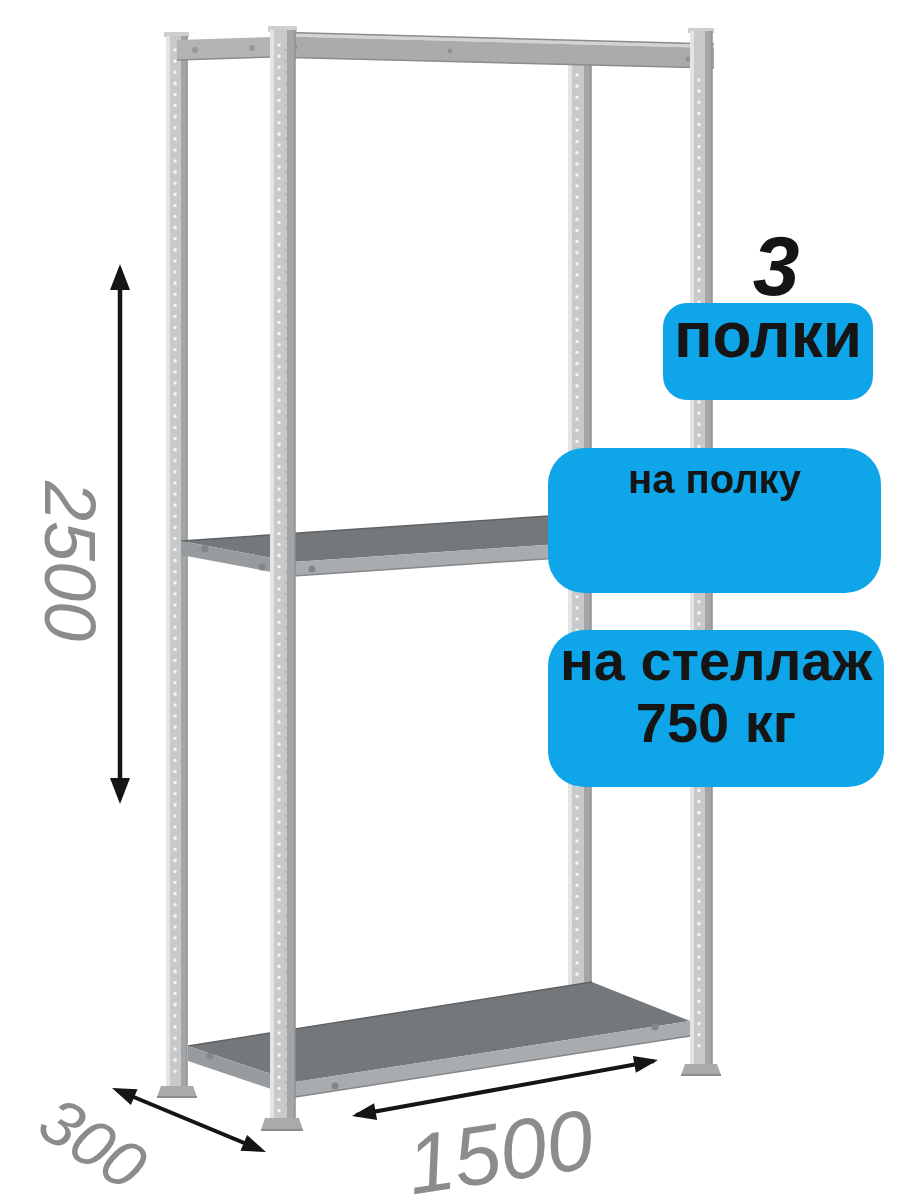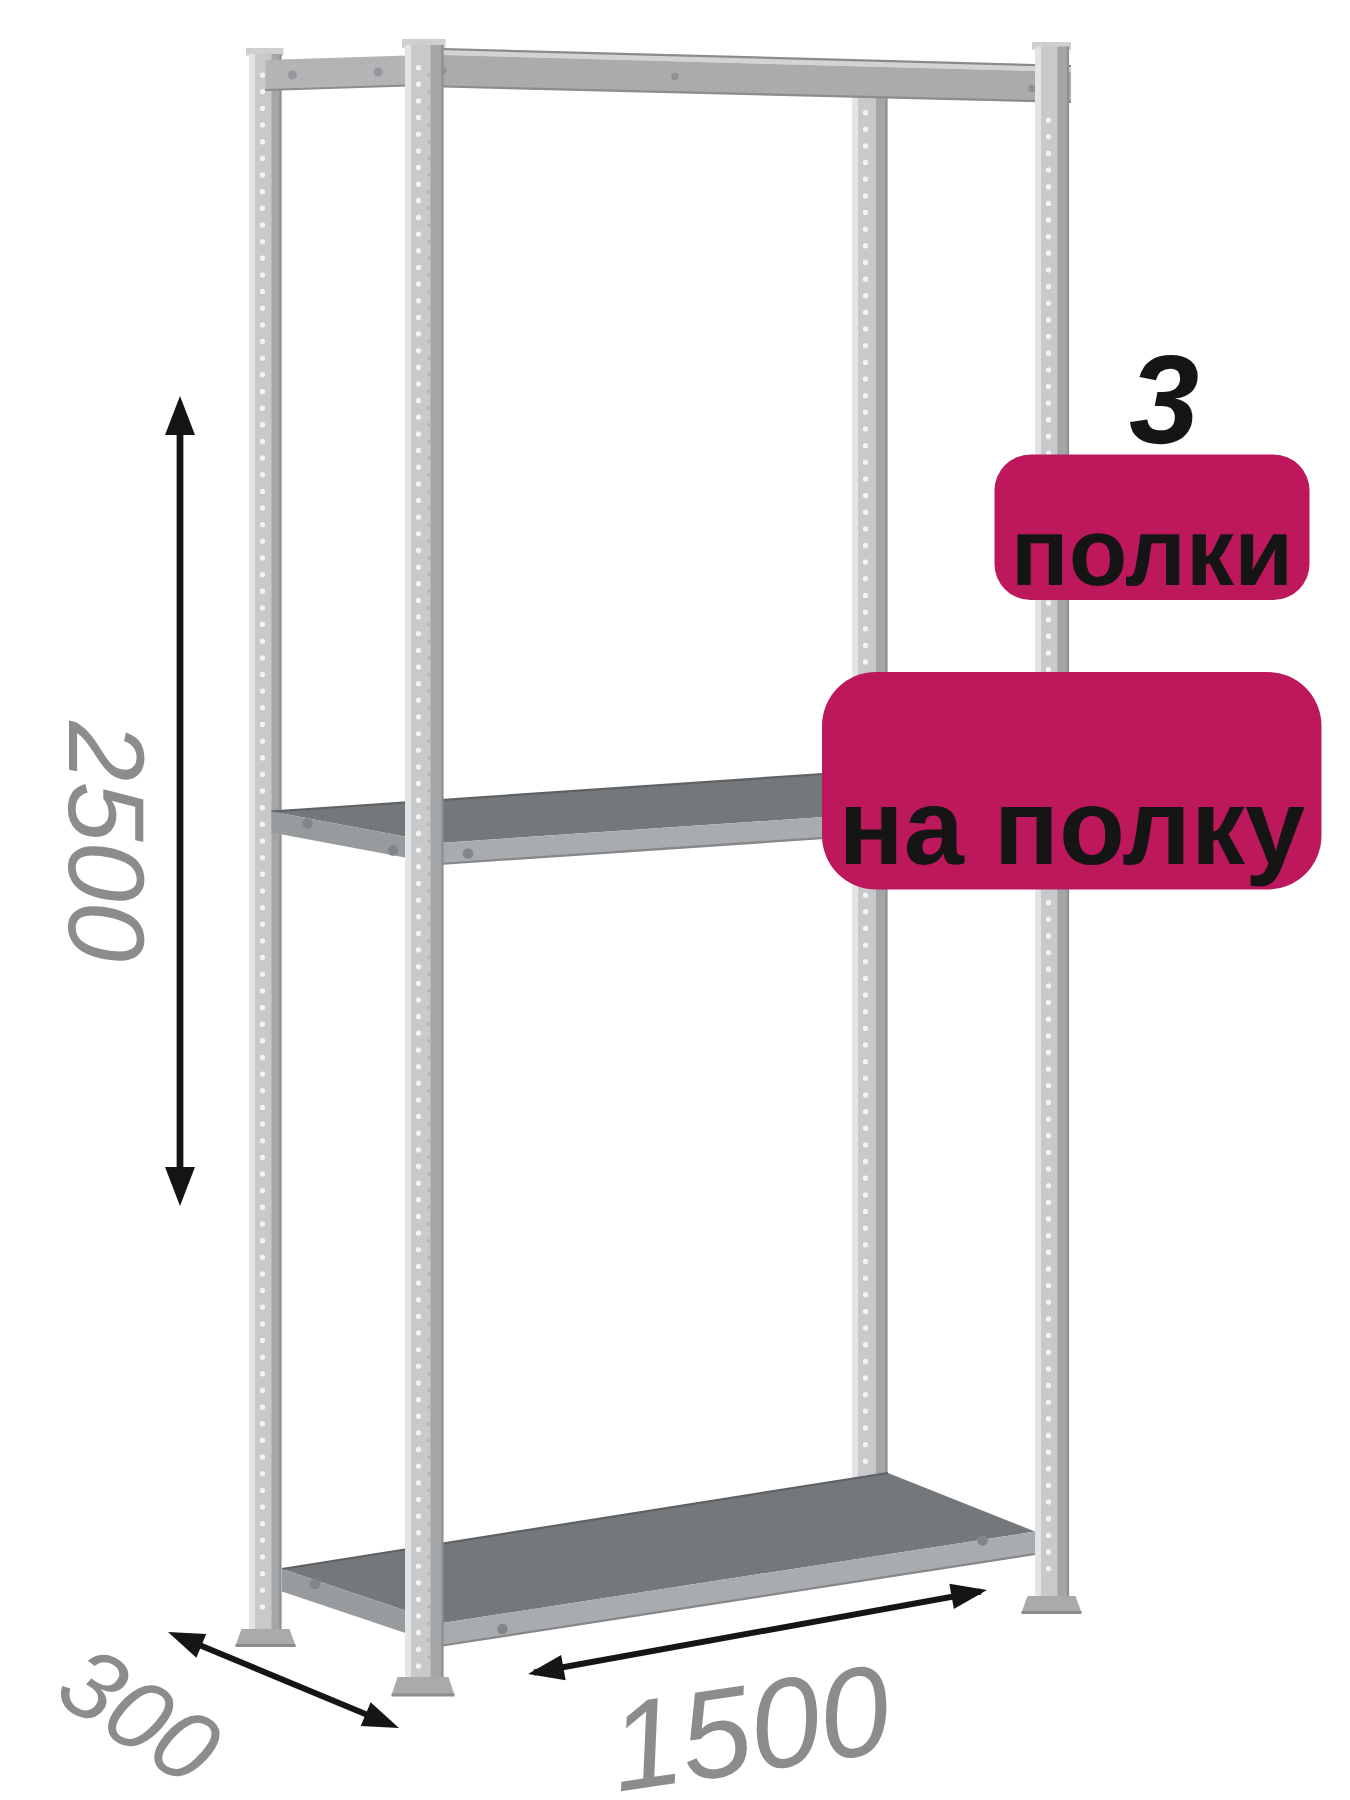--- a/index.html
+++ b/index.html
@@ -5,28 +5,28 @@
   html,body{margin:0;padding:0;background:#ffffff;}
   body{
     position:relative;width:900px;height:1200px;overflow:hidden;
     font-family:"Liberation Sans", sans-serif;
   }
   .stage{position:absolute;left:0;top:0;width:900px;height:1200px;}
   svg.rack{position:absolute;left:0;top:0;}
 
   
   .badge{
-    position:absolute;background:#be185d;color:#151515;
-    display:flex;flex-direction:column;align-items:center;justify-content:flex-end;
+    position:absolute;background:#0ea5e9;color:#151515;
+    display:flex;flex-direction:column;align-items:center;justify-content:flex-start;
     font-weight:bold;text-align:center;
   }
   .badge-shelves{left:663px;top:303px;width:210px;height:97px;border-radius:24px;
     font-size:64px;line-height:1;}
   .badge-shelf-load{left:548px;top:448px;width:333px;height:145px;border-radius:36px;
-    font-size:72px;line-height:62px;padding-bottom:10px;box-sizing:border-box;}
+    font-size:40px;line-height:62px;padding-bottom:10px;box-sizing:border-box;}
   .badge-rack-load{left:548px;top:630px;width:336px;height:157px;border-radius:36px;
     font-size:56px;line-height:62px;padding-bottom:10px;box-sizing:border-box;}
   .shelves-count{
     position:absolute;left:726px;top:216px;width:100px;height:100px;
     color:#151515;font-size:84px;font-weight:bold;font-style:italic;
     text-align:center;line-height:100px;
   }
 
   
   .dim{
@@ -152,18 +152,22 @@
   <div class="shelves-count">3</div>
 
   <div class="badge badge-shelves">
     <span>полки</span>
   </div>
 
   <div class="badge badge-shelf-load">
     <span>на полку</span>
   </div>
 
+  <div class="badge badge-rack-load">
+    <span>на стеллаж</span>
+    <span>750 кг</span>
+  </div>
 
   <div class="dim dim-height">2500</div>
   <div class="dim dim-depth">300</div>
   <div class="dim dim-width">1500</div>
 
 </div>
 
 </body></html>

